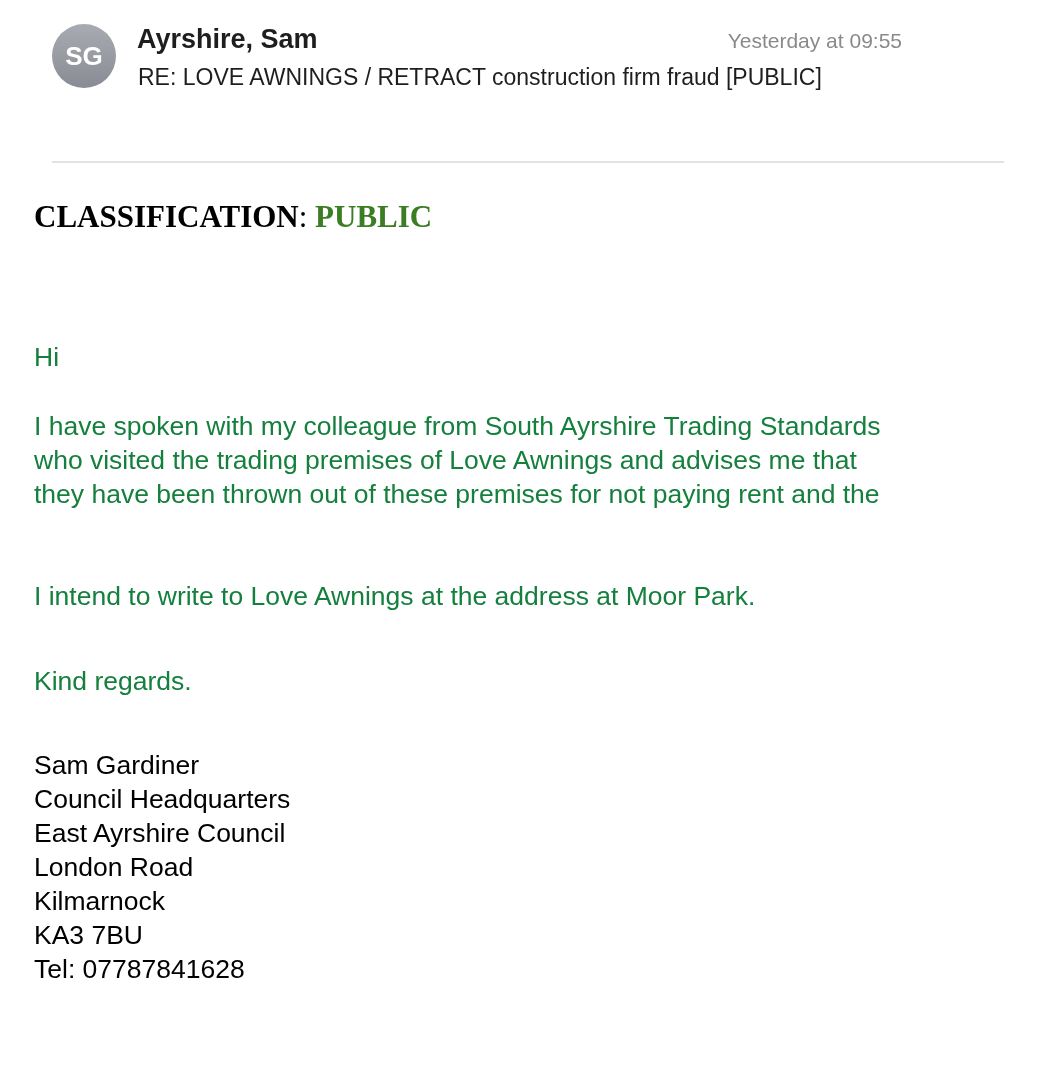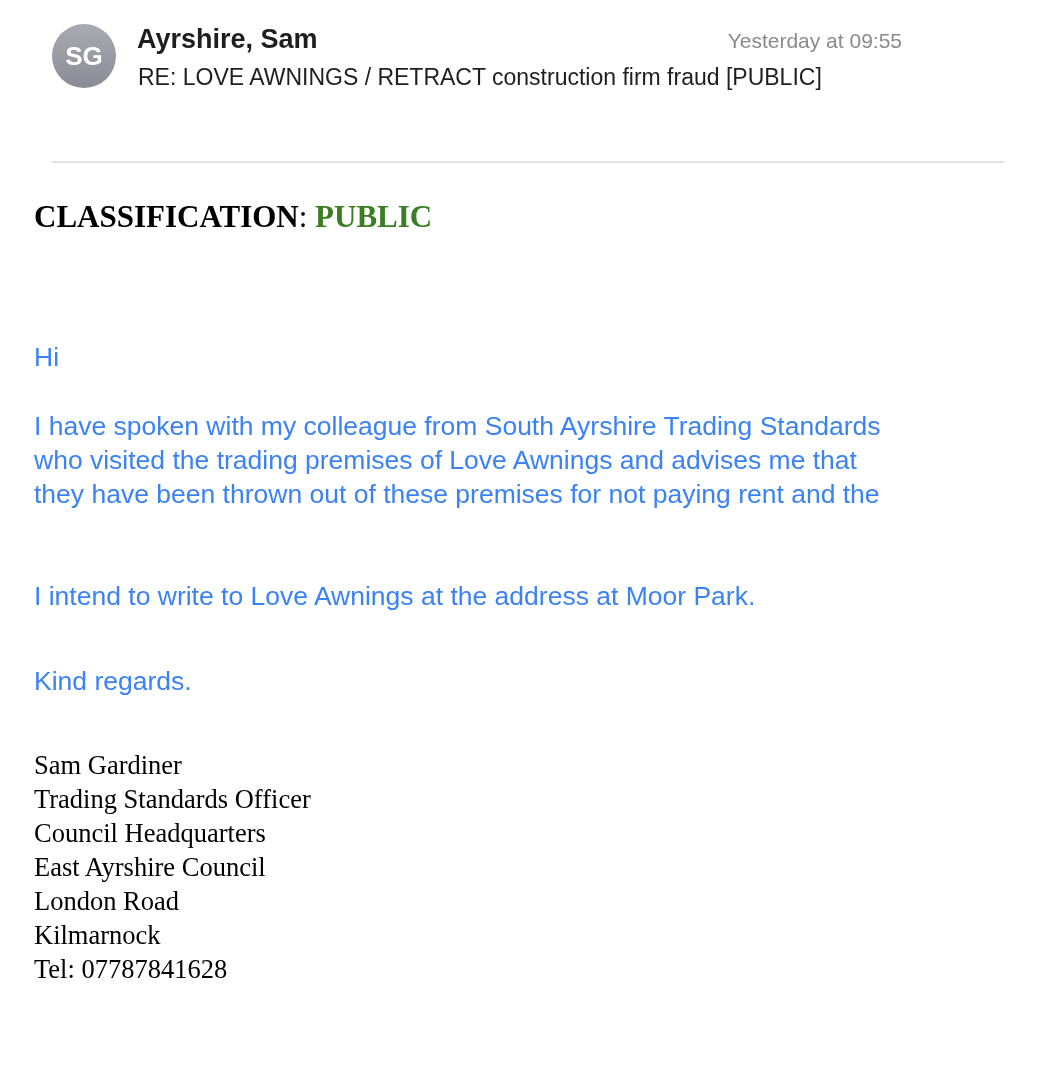--- a/index.html
+++ b/index.html
@@ -87,35 +87,34 @@
       font-weight: normal;
     }
     .classification .level {
       color: #3a7d23;
     }
     .body-text {
       position: absolute;
       left: 34px;
       font-size: 26.5px;
       line-height: 34px;
-      color: #3b82f6;
+      color: #15803d;
       white-space: nowrap;
     }
     .greeting { top: 340px; }
     .para1 { top: 409px; }
     .para2 { top: 579px; }
     .closing { top: 664px; }
     .signature {
       position: absolute;
       left: 34px;
       top: 748px;
       font-size: 26.5px;
       line-height: 34px;
       color: #000000;
-      font-family: Liberation Serif, serif;
     }
     .signature div { white-space: nowrap; }
   </style>
 </head>
 <body>
 
 <div class="header">
   <div class="avatar">
     <span class="avatar-initials">SG</span>
   </div>
@@ -135,19 +134,19 @@
   <div>who visited the trading premises of Love Awnings and advises me that</div>
   <div>they have been thrown out of these premises for not paying rent and the</div>
 </div>
 
 <div class="body-text para2">I intend to write to Love Awnings at the address at Moor Park.</div>
 
 <div class="body-text closing">Kind regards.</div>
 
 <div class="signature">
   <div>Sam Gardiner</div>
-  <div>Trading Standards Officer</div>
   <div>Council Headquarters</div>
   <div>East Ayrshire Council</div>
   <div>London Road</div>
   <div>Kilmarnock</div>
+  <div>KA3 7BU</div>
   <div>Tel: 07787841628</div>
 </div>
 
 </body></html>

